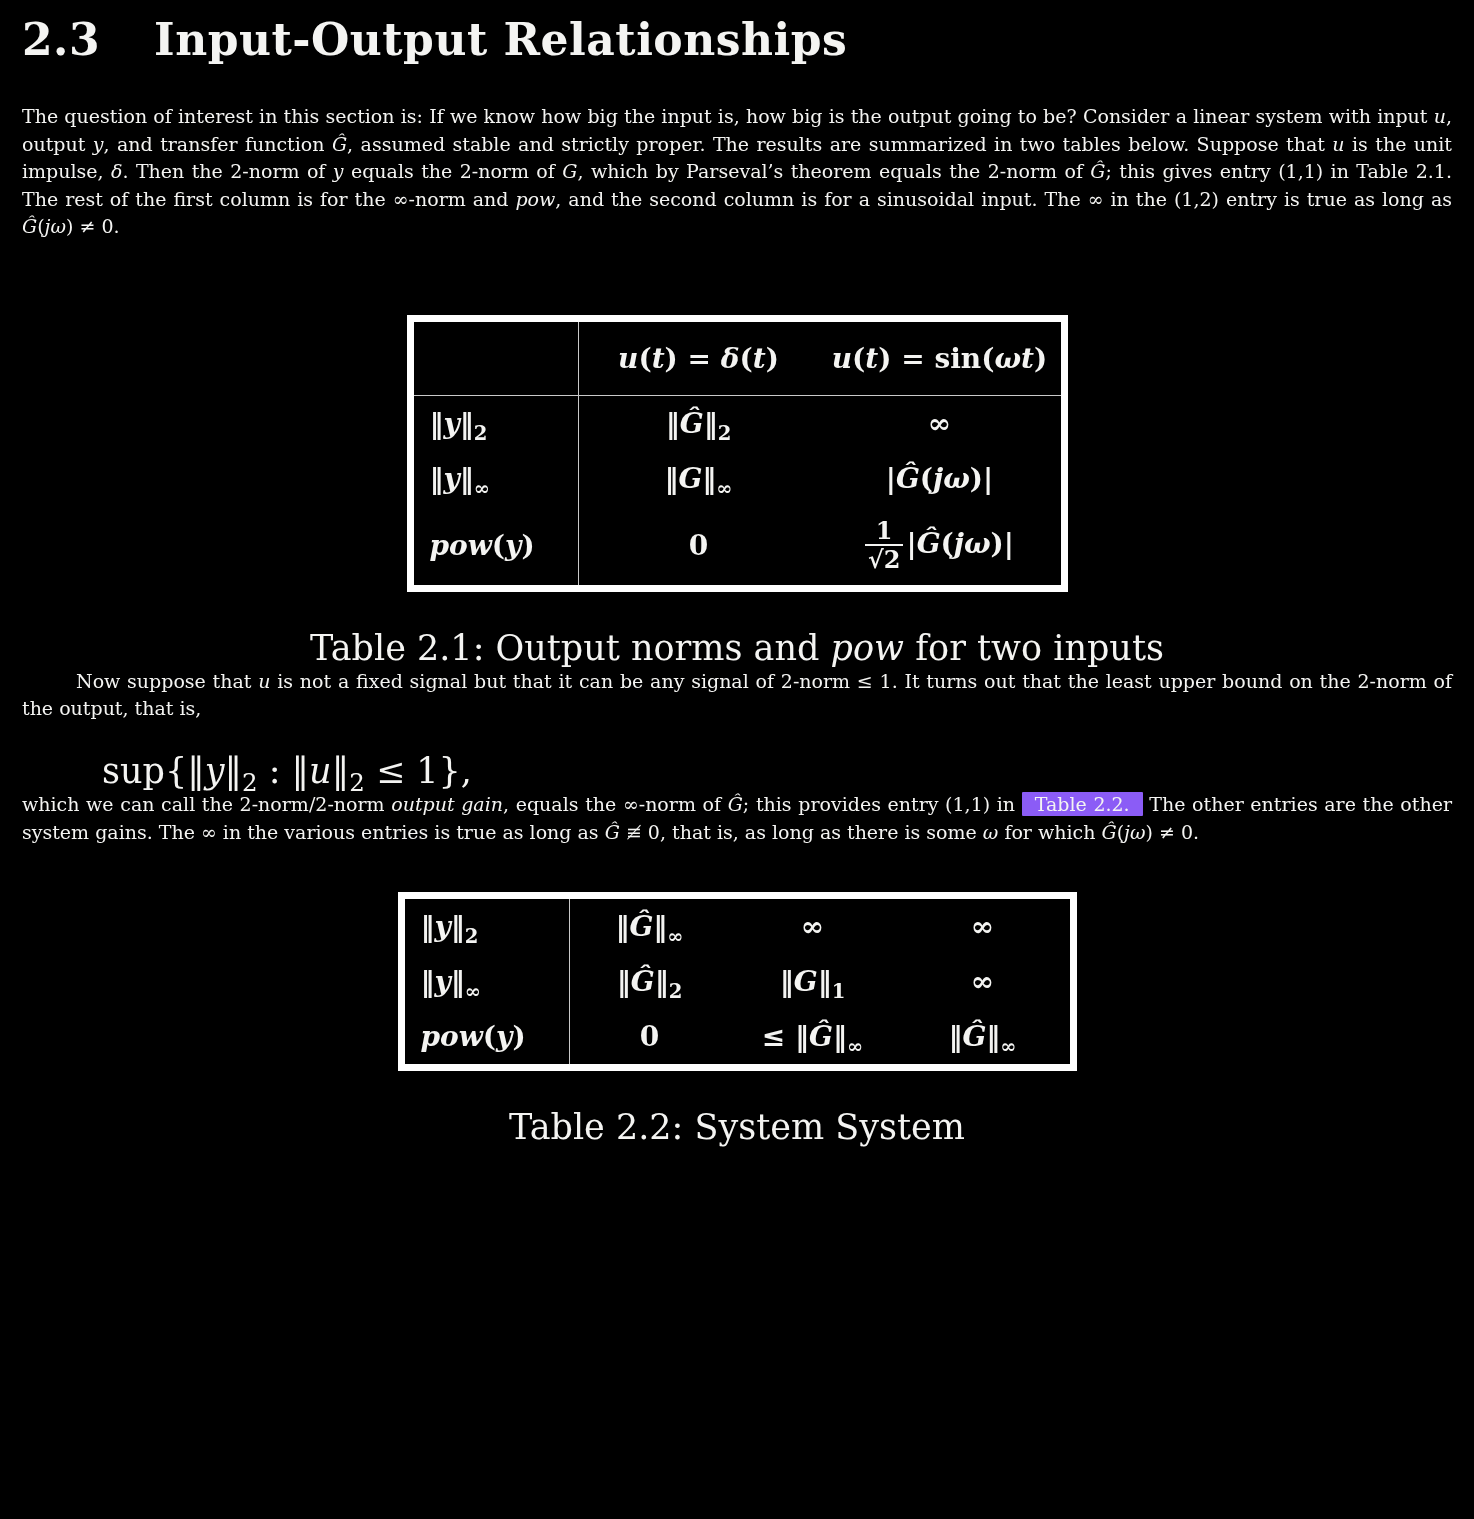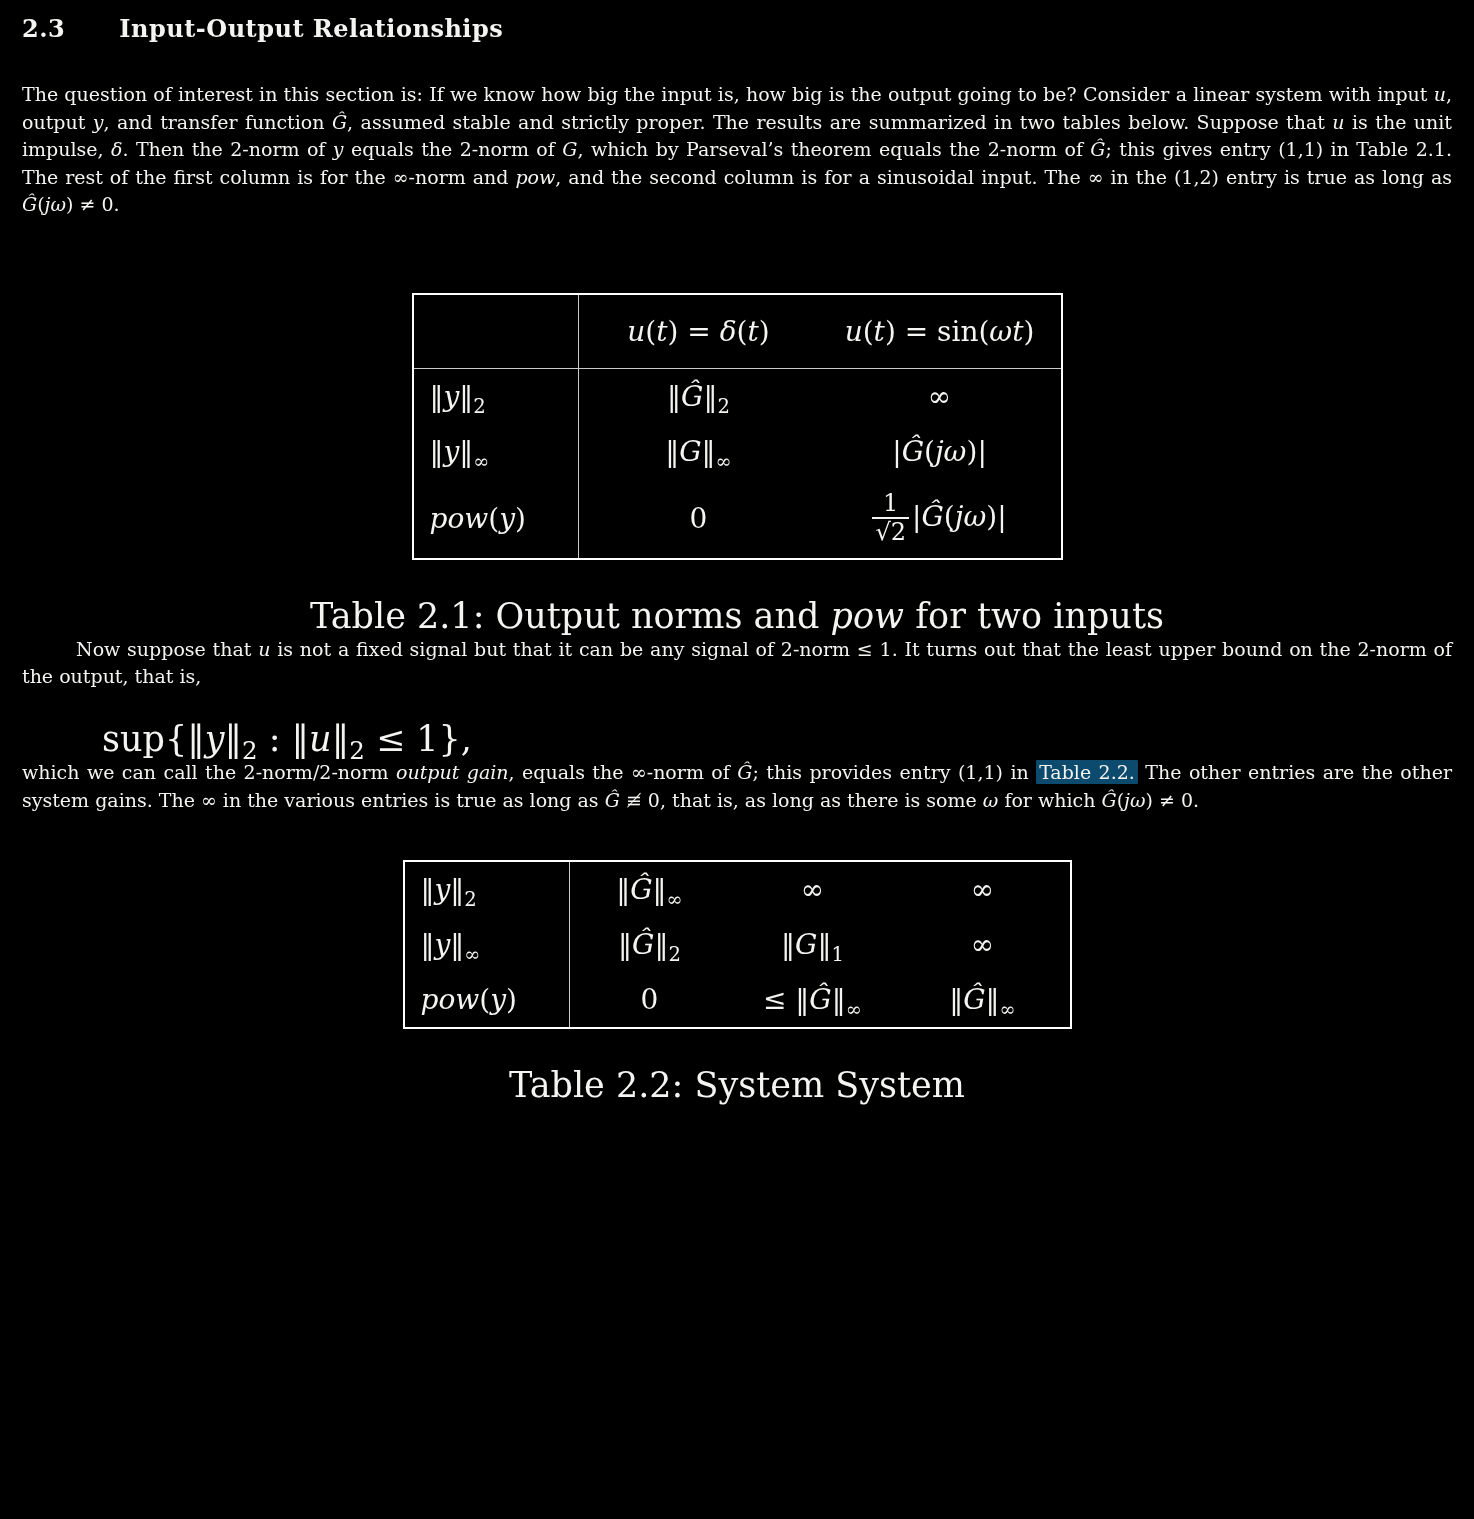--- a/index.html
+++ b/index.html
@@ -10,21 +10,21 @@
   }
   body {
     width: 1474px;
     height: 1519px;
     box-sizing: border-box;
     padding: 14px 22px 0 22px;
     overflow: hidden;
     font-family: "DejaVu Serif", "Liberation Serif", serif;
   }
   h1 {
-    font-size: 24px;
+    font-size: 44px;
     font-weight: bold;
     margin: 0 0 38px 0;
     letter-spacing: 0.5px;
   }
   h1 .secnum { margin-right: 54px; }
   p.body-text {
     font-size: 19px;
     line-height: 1.45;
     text-align: justify;
     margin: 0;
@@ -33,33 +33,34 @@
   .mt-p2 { margin-top: 46px; }
   .mt-p3 { margin-top: 30px; }
   .equation {
     font-size: 35px;
     margin-top: 28px;
     padding-left: 80px;
   }
   i { font-style: italic; }
   sub { font-size: 0.70em; line-height: 0; }
   .hl {
-    background: #0c4a6e;
-    padding: 1px 3px;
+    background: #8b5cf6;
+    padding: 1px 13px;
     border-radius: 1px;
     cursor: pointer;
   }
   .table-wrap { margin-top: 74px; }
   .table-wrap2 { margin-top: 46px; }
   table.mtable {
     border-collapse: collapse;
     margin: 11px auto;
     font-size: 28px;
-    border: 2px solid #ffffff;
+    border: 7px solid #ffffff;
     table-layout: fixed;
+    font-weight: bold;
   }
   table.mtable td {
     text-align: center;
     vertical-align: middle;
     padding: 11px 14px;
   }
   table.mtable tr.hdr td { border-bottom: 1px solid #c9c9c9; padding: 20px 10px; }
   table.mtable td.stub {
     text-align: left;
     border-right: 1px solid #c9c9c9;

